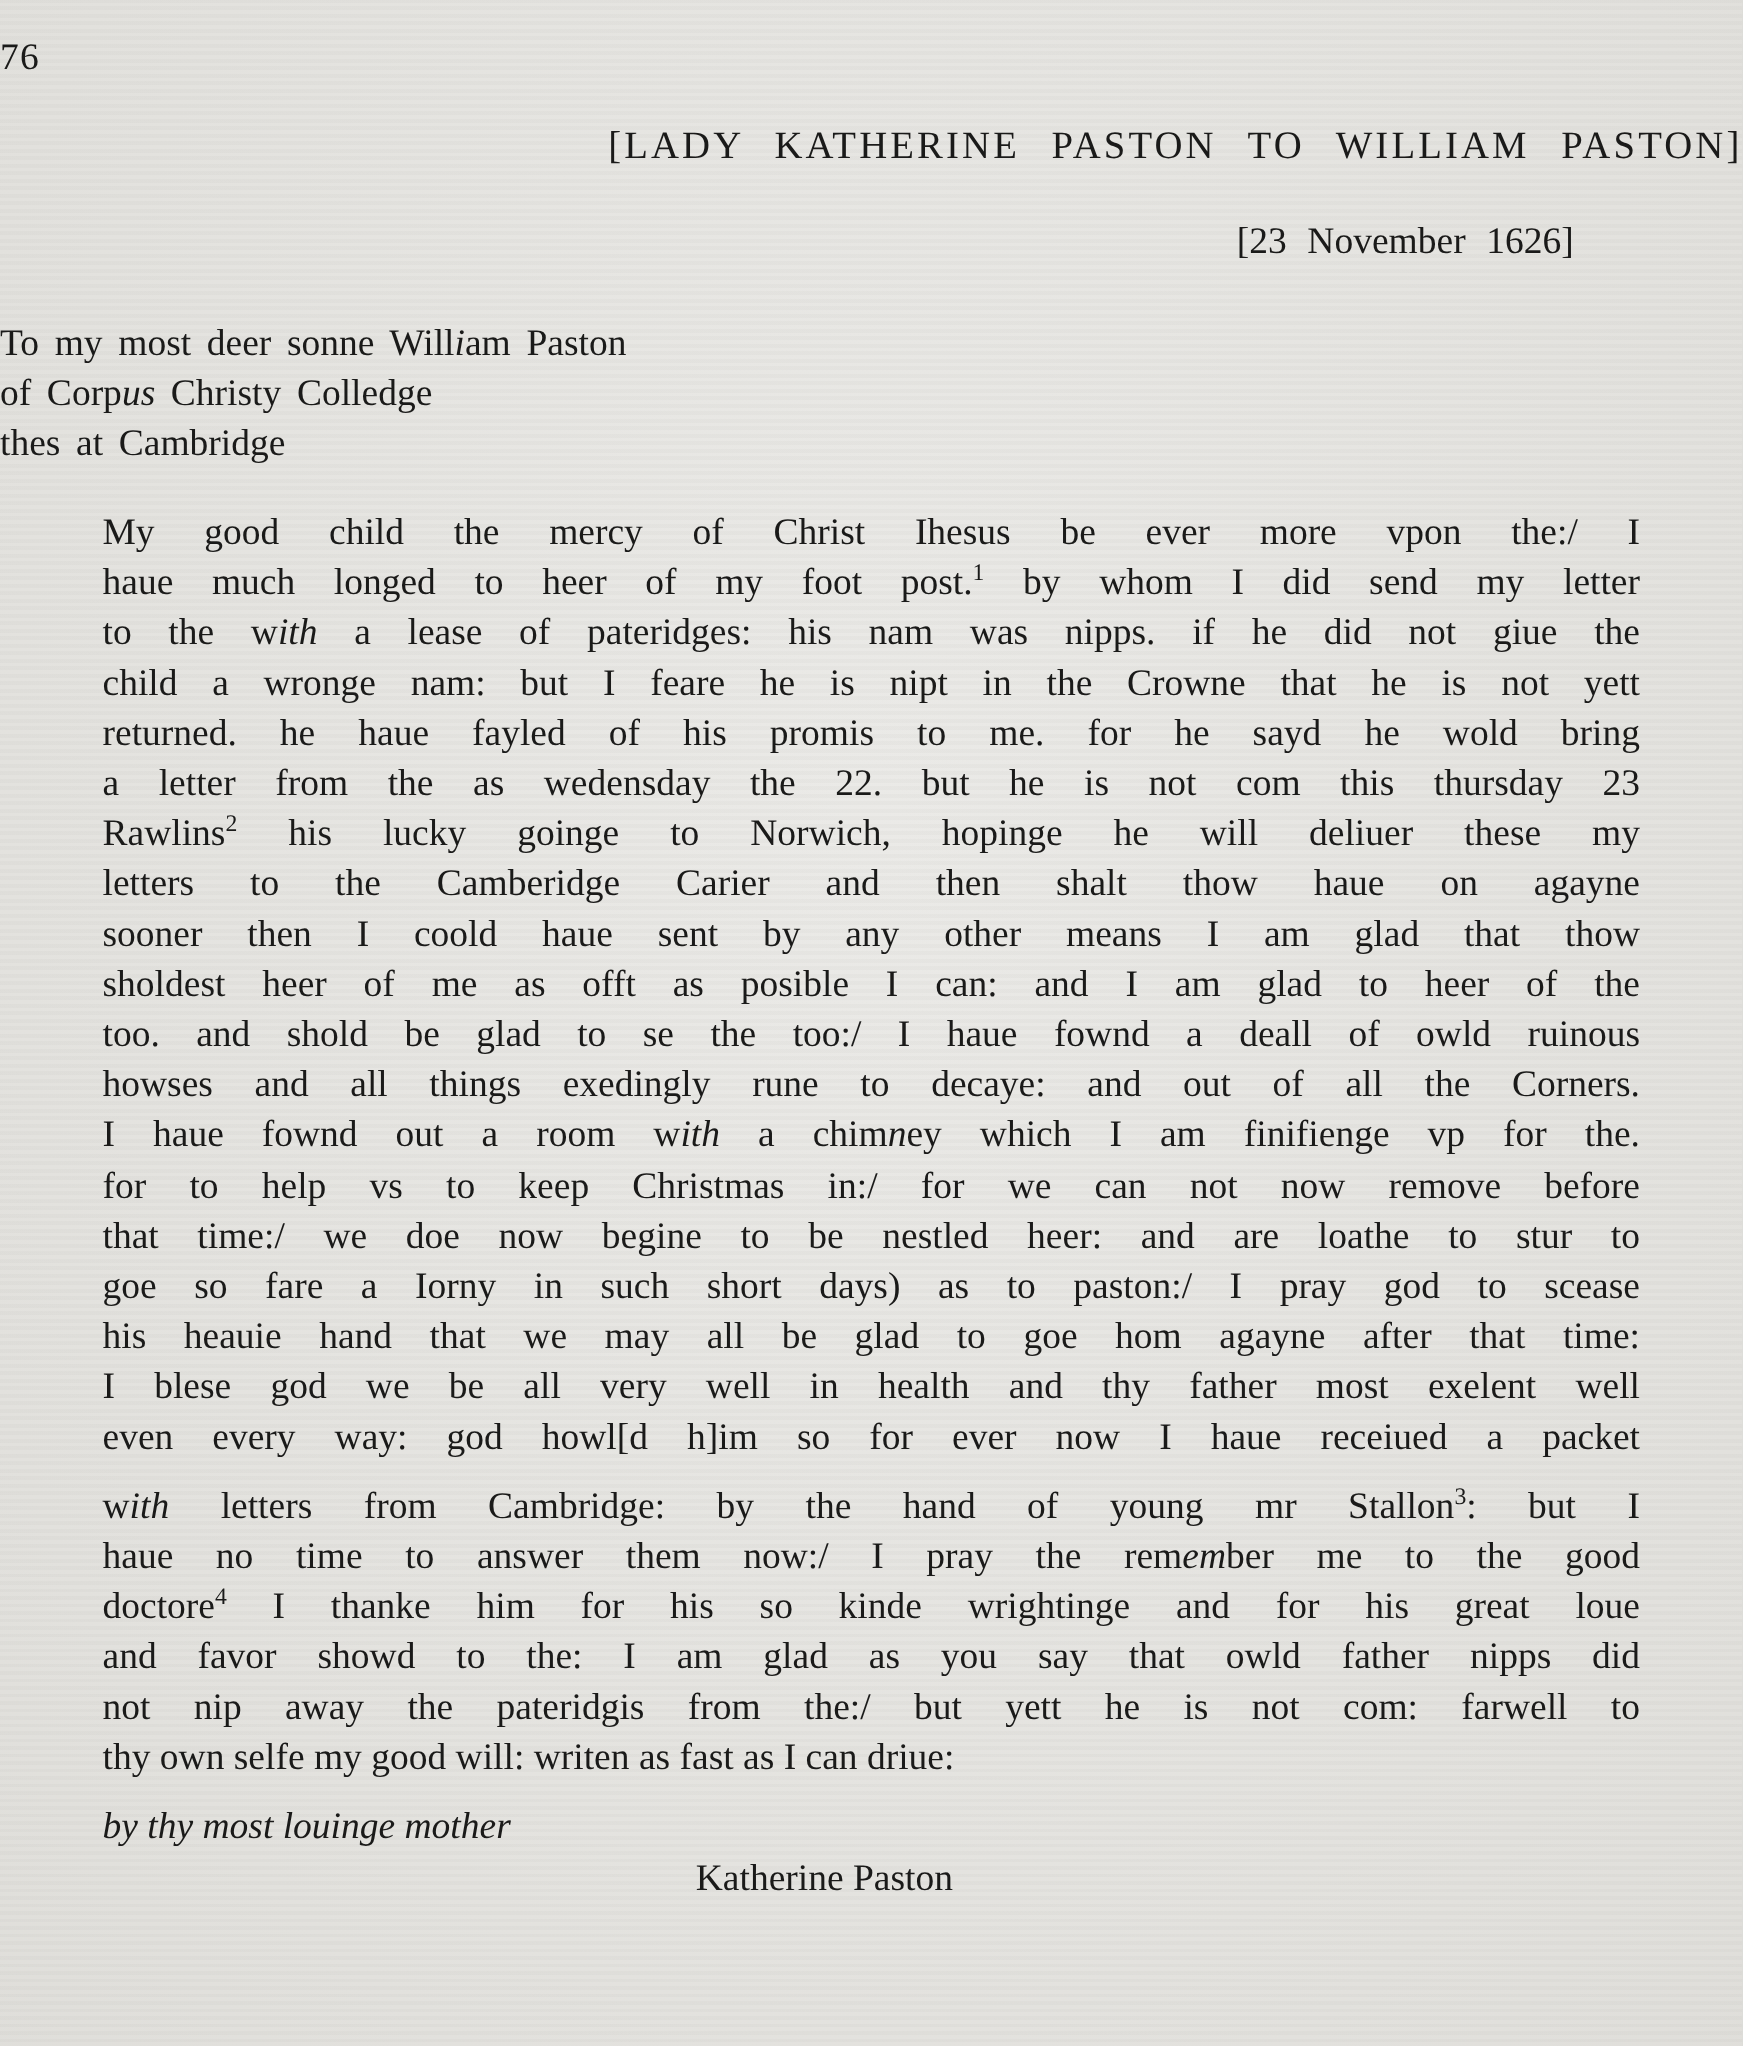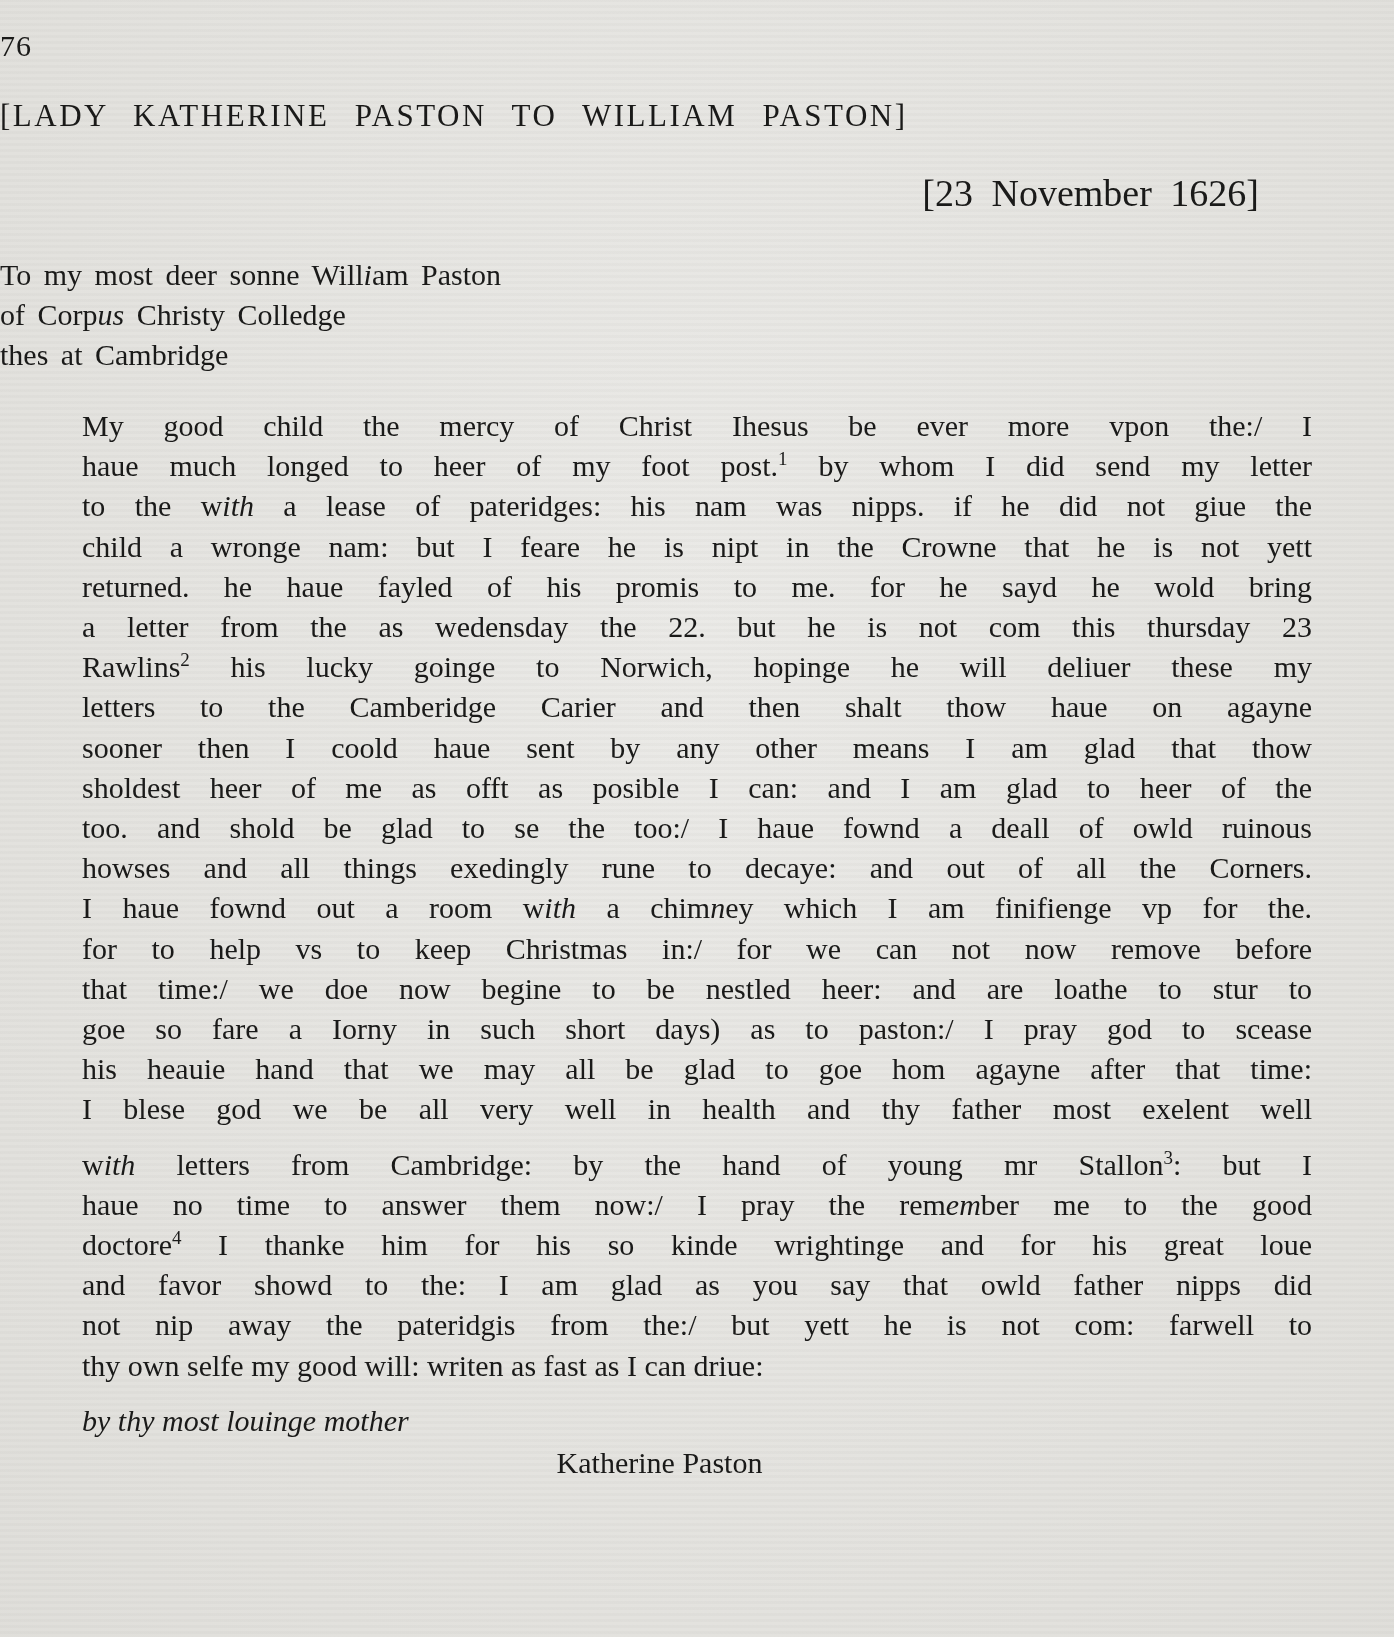--- a/index.html
+++ b/index.html
@@ -22,31 +22,31 @@
   }
   .pageno {
     padding-top: 28px;
     text-align: left;
     font-size: 30px;
     line-height: 36px;
     letter-spacing: 1px;
   }
   .heading {
     margin-top: 33px;
-    text-align: left;
+    text-align: right;
     font-size: 31px;
     line-height: 38px;
     letter-spacing: 2.5px;
     word-spacing: 15px;
   }
   .dateline {
     margin-top: 39px;
     text-align: right;
     padding-right: 135px;
-    font-size: 38px;
+    font-size: 30px;
     line-height: 38px;
     word-spacing: 9px;
   }
   .address {
     margin-top: 43px;
     text-align: left;
     font-size: 30px;
     line-height: 40px;
     word-spacing: 5px;
   }
@@ -107,20 +107,21 @@
         <div class="line">sooner then I coold haue sent by any other means I am glad that thow</div>
         <div class="line">sholdest heer of me as offt as posible I can: and I am glad to heer of the</div>
         <div class="line">too. and shold be glad to se the too:/ I haue fownd a deall of owld ruinous</div>
         <div class="line">howses and all things exedingly rune to decaye: and out of all the Corners.</div>
         <div class="line">I haue fownd out a room w<i>ith</i> a chim<i>n</i>ey which I am finifienge vp for the.</div>
         <div class="line">for to help vs to keep Christmas in:/ for we can not now remove before</div>
         <div class="line">that time:/ we doe now begine to be nestled heer: and are loathe to stur to</div>
         <div class="line">goe so fare a Iorny in such short days) as to paston:/ I pray god to scease</div>
         <div class="line">his heauie hand that we may all be glad to goe hom agayne after that time:</div>
         <div class="line">I blese god we be all very well in health and thy father most exelent well</div>
+        <div class="line">even every way: god howl[d h]im so for ever now I haue receiued a packet</div>
       </div>
 
     <div class="para p2">
         <div class="line">w<i>ith</i> letters from Cambridge: by the hand of young mr Stallon<sup>3</sup>: but I</div>
         <div class="line">haue no time to answer them now:/ I pray the rem<i>em</i>ber me to the good</div>
         <div class="line">doctore<sup>4</sup> I thanke him for his so kinde wrightinge and for his great loue</div>
         <div class="line">and favor showd to the: I am glad as you say that owld father nipps did</div>
         <div class="line">not nip away the pateridgis from the:/ but yett he is not com: farwell to</div>
         <div class="line">thy own selfe my good will: writen as fast as I can driue:</div>
       </div>

